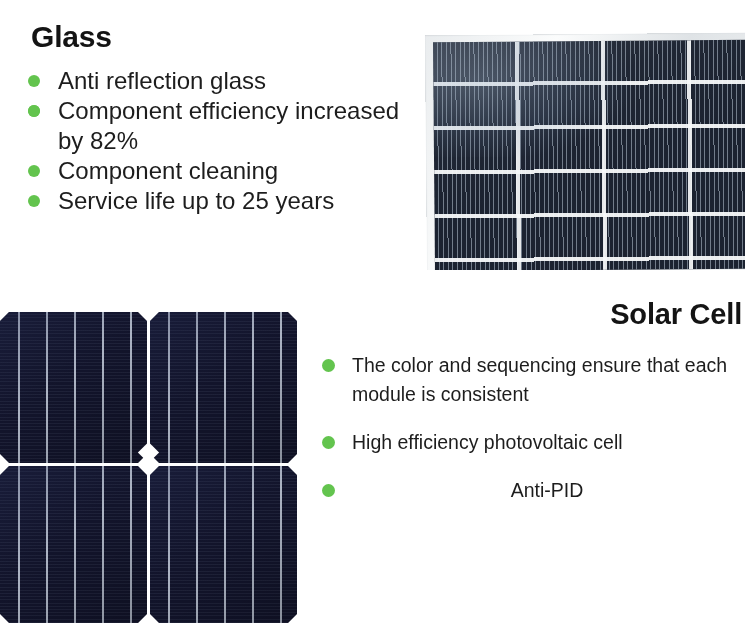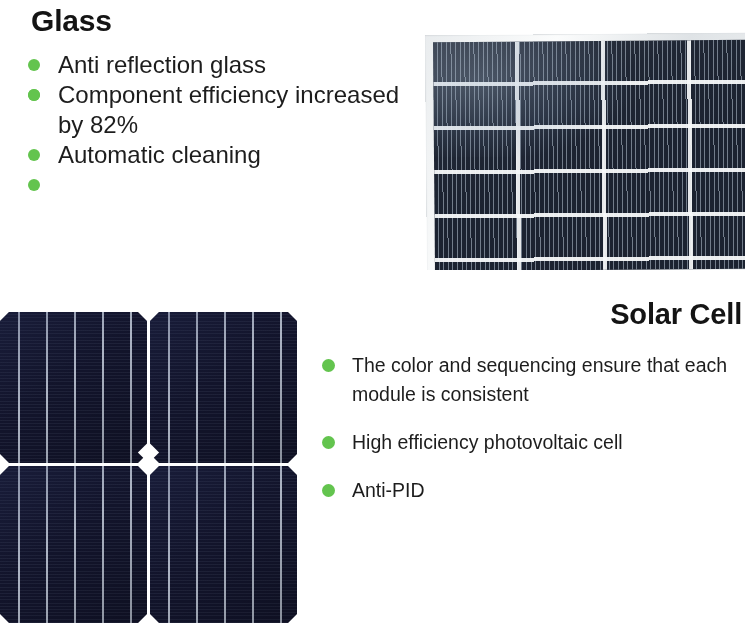--- a/index.html
+++ b/index.html
@@ -17,21 +17,21 @@
     position: relative;
     width: 745px;
     height: 623px;
     background: #ffffff;
   }
 
   
 
   .feature-block { position: absolute; }
 
-  #glass-block   { left: 28px;  top: 6px;   width: 398px; }
+  #glass-block   { left: 28px;  top: 22px;   width: 398px; }
   #cell-block    { left: 318px; top: 300px; width: 424px; }
 
   .section-title {
     font-weight: 700;
     color: #141414;
     letter-spacing: -0.2px;
     line-height: 1;
   }
   #glass-block .section-title { font-size: 30px; margin-bottom: 14px; margin-left: 3px; }
   #cell-block  .section-title { font-size: 29px; margin-bottom: 22px; margin-left: 34px; text-align: right; }
@@ -64,21 +64,21 @@
   }
   #glass-list li .line2 { display: block; }
 
   
   #cell-list li {
     font-size: 19.5px;
     line-height: 29px;
     padding-left: 34px;
     margin-bottom: 19px;
   }
-  #cell-list li:last-child { margin-bottom: 0; }
+  #cell-list li:last-child { margin-bottom: 0; text-align: center; }
   #cell-list li .bullet-dot {
     width: 13px; height: 13px;
     left: 4px; top: 8px;
   }
 
   
 
   .photo { position: absolute; overflow: hidden; background: #ffffff; }
 
   #module-photo { left: 410px; top: 20px; width: 335px; height: 250px; }
@@ -236,24 +236,25 @@
       <li>
         <span class="bullet-dot"></span>
       </li>
       <li>
         <span class="bullet-dot"></span>
         <span>Component efficiency increased</span>
         <span class="line2">by 82%</span>
       </li>
       <li>
         <span class="bullet-dot"></span>
-        <span>Automatic cleaning</span>
-      </li>
-      <li>
-        <span class="bullet-dot"></span>
+        <span>Component cleaning</span>
+      </li>
+      <li>
+        <span class="bullet-dot"></span>
+        <span>Service life up to 25 years</span>
       </li>
     </ul>
   </div>
 
   <div class="photo" id="module-photo">
     <div class="module-frame">
       <div class="module-glass">
         <div class="module-fingers"></div>
         <div class="module-rows"></div>
         <div class="module-cols"></div>

